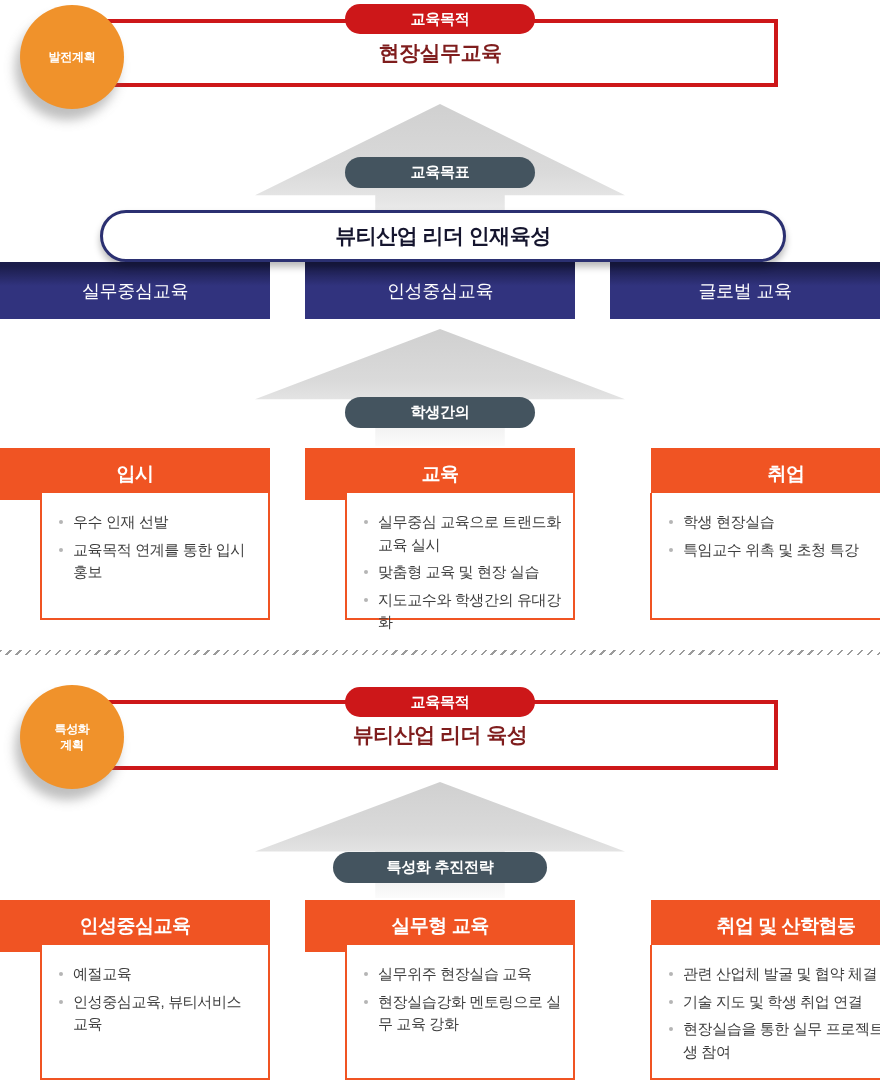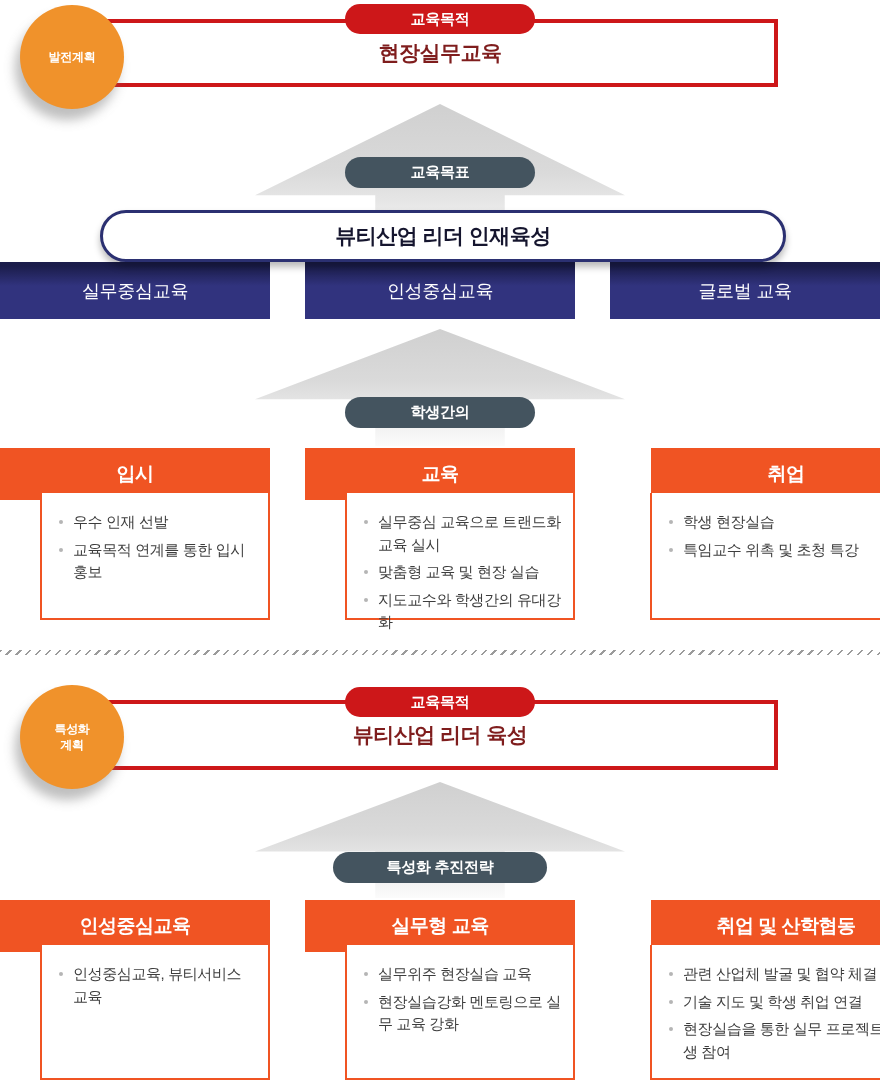--- a/index.html
+++ b/index.html
@@ -146,20 +146,21 @@
     <span>특성화</span>
     <span>계획</span>
   </div>
 
   <div class="pill dark-pill pill-strat2">특성화 추진전략</div>
 
   <div class="sbox row2 col1">
     <div class="head">인성중심교육</div>
     <div class="body">
       <ul>
+        <li>예절교육</li>
         <li>인성중심교육, 뷰티서비스 교육</li>
       </ul>
     </div>
   </div>
 
   <div class="sbox row2 col2">
     <div class="head">실무형 교육</div>
     <div class="body">
       <ul>
         <li>실무위주 현장실습 교육</li>

